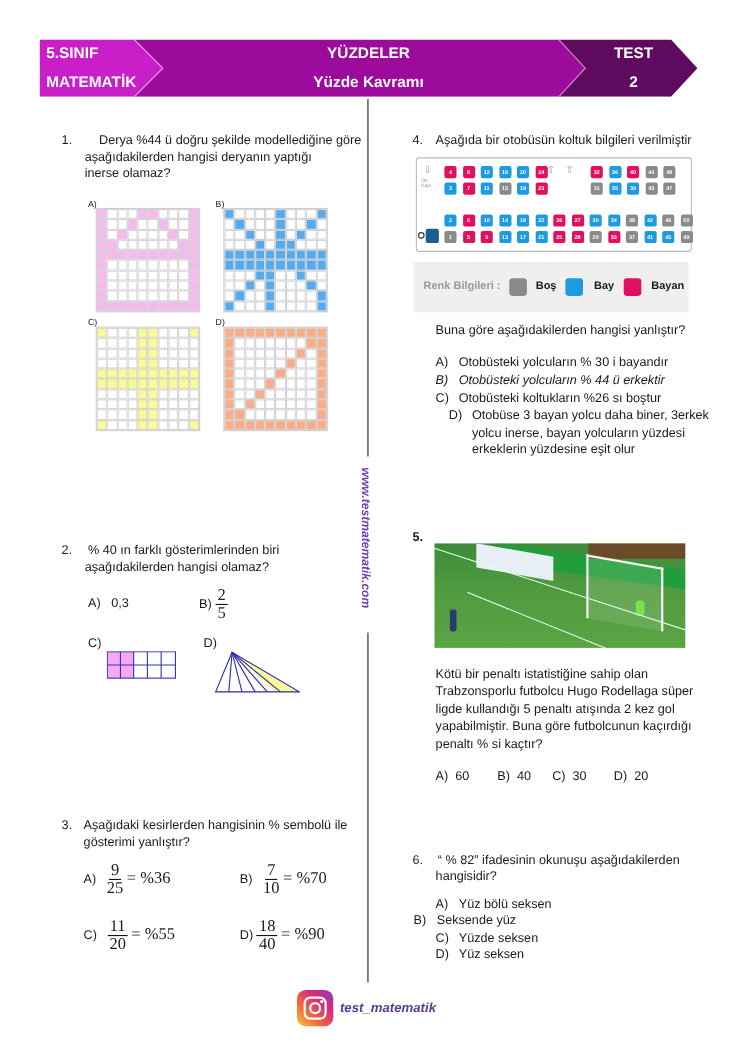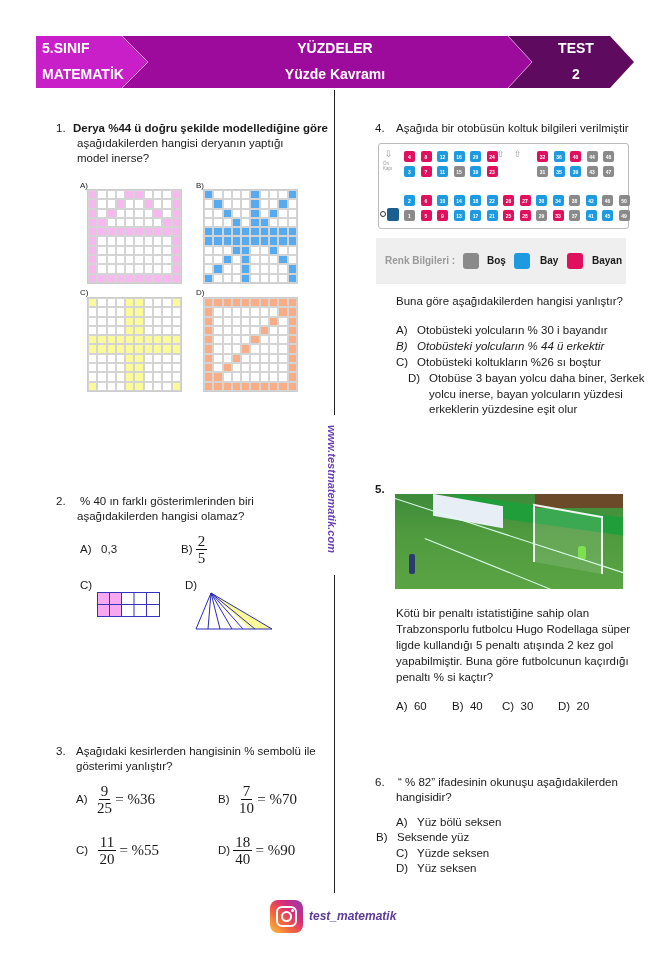--- a/index.html
+++ b/index.html
@@ -62,23 +62,23 @@
   <div class="txt b-mid2">Yüzde Kavramı</div>
   <div class="txt b-right1">TEST</div>
   <div class="txt b-right2">2</div>
 </div>
 
 <div class="divider" style="top:90px;height:325px;"></div>
 <div class="divider" style="top:575px;height:318px;"></div>
 <div class="vert-url" style="left:338px;top:425px;">www.testmatematik.com</div>
 
 <div class="q-num" style="left:56px;top:122px;">1.</div>
-<div class="q-text" style="left:73px;top:121px;font-weight:bold;">Derya %44 ü doğru şekilde modellediğine göre</div>
+<div class="q-text" style="left:90px;top:121px;">Derya %44 ü doğru şekilde modellediğine göre</div>
 <div class="q-text" style="left:77px;top:136px;">aşağıdakilerden hangisi deryanın yaptığı</div>
-<div class="q-text" style="left:77px;top:151px;">model inerse?</div>
+<div class="q-text" style="left:77px;top:151px;">inerse olamaz?</div>
 
 <div class="small-label" style="left:80px;top:181px;">A)</div>
 <div class="grid" id="grid0" style="left:87px;top:189px;">
     <div class="c" style="background: rgb(247, 184, 240);"></div>
     <div class="c"></div>
     <div class="c"></div>
     <div class="c"></div>
     <div class="c" style="background: rgb(247, 184, 240);"></div>
     <div class="c" style="background: rgb(247, 184, 240);"></div>
     <div class="c"></div>

